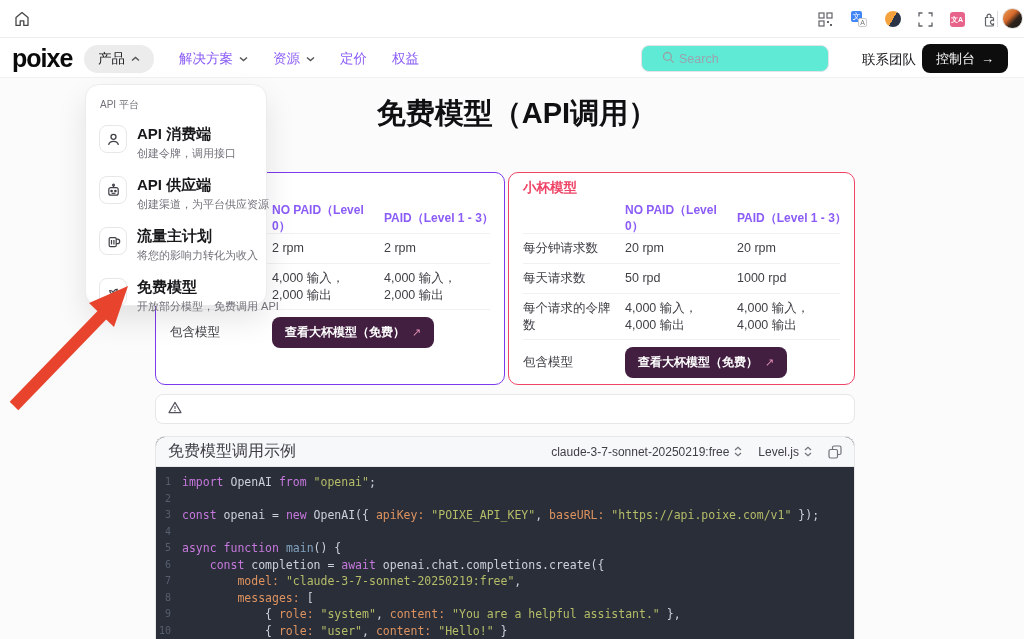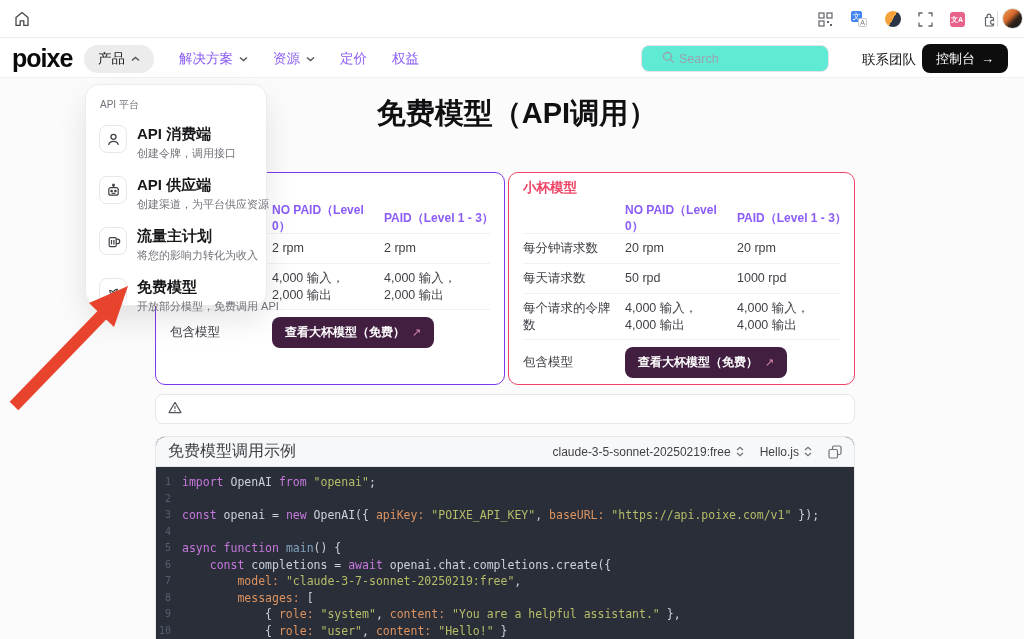--- a/index.html
+++ b/index.html
@@ -300,47 +300,47 @@
           <line x1="7.5" y1="5.5" x2="7.5" y2="8.5" stroke="#52525b" stroke-width="1.2"></line>
           <circle cx="7.5" cy="10.4" r="0.8" fill="#52525b"></circle>
         </svg>
     </span>
   </div>
 
   <div class="code-card" style="background: rgb(42, 46, 57);">
     <div class="code-head">
       <span class="code-head-title">免费模型调用示例</span>
       <span class="code-select">
-        <span>claude-3-5-sonnet-20250219:free</span>
+        <span>claude-3-7-sonnet-20250219:free</span>
         <svg width="8" height="11" viewBox="0 0 8 11">
             <polyline points="1,4 4,1.2 7,4" fill="none" stroke="#71717a" stroke-width="1.2"></polyline>
             <polyline points="1,7 4,9.8 7,7" fill="none" stroke="#71717a" stroke-width="1.2"></polyline>
           </svg>
       </span>
       <span class="code-select">
-        <span>Hello.js</span>
+        <span>Level.js</span>
         <svg width="8" height="11" viewBox="0 0 8 11">
             <polyline points="1,4 4,1.2 7,4" fill="none" stroke="#71717a" stroke-width="1.2"></polyline>
             <polyline points="1,7 4,9.8 7,7" fill="none" stroke="#71717a" stroke-width="1.2"></polyline>
           </svg>
       </span>
       <span class="copy-btn">
         <svg width="14" height="14" viewBox="0 0 14 14">
             <rect x="4.5" y="1" width="8.5" height="8.5" rx="1.5" fill="none" stroke="#71717a" stroke-width="1.2"></rect>
             <rect x="1" y="4.5" width="8.5" height="8.5" rx="1.5" fill="#f7f8fa" stroke="#71717a" stroke-width="1.2"></rect>
           </svg>
       </span>
     </div>
     <div class="code-body" id="code-body">
         <div class="code-line"><span class="gutter" style="color:#565e6e">1</span><span class="tok-k" style="color:#c678dd">import</span><span class="tok-p" style="color:#ccd1d9"> OpenAI </span><span class="tok-k" style="color:#c678dd">from</span><span class="tok-p" style="color:#ccd1d9"> </span><span class="tok-s" style="color:#b5bd68">"openai"</span><span class="tok-p" style="color:#ccd1d9">;</span></div>
         <div class="code-line"><span class="gutter" style="color:#565e6e">2</span></div>
         <div class="code-line"><span class="gutter" style="color:#565e6e">3</span><span class="tok-k" style="color:#c678dd">const</span><span class="tok-p" style="color:#ccd1d9"> openai = </span><span class="tok-k" style="color:#c678dd">new</span><span class="tok-p" style="color:#ccd1d9"> OpenAI({ </span><span class="tok-o" style="color:#de935f">apiKey:</span><span class="tok-p" style="color:#ccd1d9"> </span><span class="tok-s" style="color:#b5bd68">"POIXE_API_KEY"</span><span class="tok-p" style="color:#ccd1d9">, </span><span class="tok-o" style="color:#de935f">baseURL:</span><span class="tok-p" style="color:#ccd1d9"> </span><span class="tok-s" style="color:#b5bd68">"https://api.poixe.com/v1"</span><span class="tok-p" style="color:#ccd1d9"> });</span></div>
         <div class="code-line"><span class="gutter" style="color:#565e6e">4</span></div>
         <div class="code-line"><span class="gutter" style="color:#565e6e">5</span><span class="tok-k" style="color:#c678dd">async</span><span class="tok-p" style="color:#ccd1d9"> </span><span class="tok-k" style="color:#c678dd">function</span><span class="tok-p" style="color:#ccd1d9"> </span><span class="tok-f" style="color:#81a2be">main</span><span class="tok-p" style="color:#ccd1d9">() {</span></div>
-        <div class="code-line"><span class="gutter" style="color:#565e6e">6</span><span class="tok-p" style="color:#ccd1d9">    </span><span class="tok-k" style="color:#c678dd">const</span><span class="tok-p" style="color:#ccd1d9"> completions = </span><span class="tok-k" style="color:#c678dd">await</span><span class="tok-p" style="color:#ccd1d9"> openai.chat.completions.create({</span></div>
+        <div class="code-line"><span class="gutter" style="color:#565e6e">6</span><span class="tok-p" style="color:#ccd1d9">    </span><span class="tok-k" style="color:#c678dd">const</span><span class="tok-p" style="color:#ccd1d9"> completion = </span><span class="tok-k" style="color:#c678dd">await</span><span class="tok-p" style="color:#ccd1d9"> openai.chat.completions.create({</span></div>
         <div class="code-line"><span class="gutter" style="color:#565e6e">7</span><span class="tok-p" style="color:#ccd1d9">        </span><span class="tok-o" style="color:#de935f">model:</span><span class="tok-p" style="color:#ccd1d9"> </span><span class="tok-s" style="color:#b5bd68">"claude-3-7-sonnet-20250219:free"</span><span class="tok-p" style="color:#ccd1d9">,</span></div>
         <div class="code-line"><span class="gutter" style="color:#565e6e">8</span><span class="tok-p" style="color:#ccd1d9">        </span><span class="tok-o" style="color:#de935f">messages:</span><span class="tok-p" style="color:#ccd1d9"> [</span></div>
         <div class="code-line"><span class="gutter" style="color:#565e6e">9</span><span class="tok-p" style="color:#ccd1d9">            { </span><span class="tok-o" style="color:#de935f">role:</span><span class="tok-p" style="color:#ccd1d9"> </span><span class="tok-s" style="color:#b5bd68">"system"</span><span class="tok-p" style="color:#ccd1d9">, </span><span class="tok-o" style="color:#de935f">content:</span><span class="tok-p" style="color:#ccd1d9"> </span><span class="tok-s" style="color:#b5bd68">"You are a helpful assistant."</span><span class="tok-p" style="color:#ccd1d9"> },</span></div>
         <div class="code-line"><span class="gutter" style="color:#565e6e">10</span><span class="tok-p" style="color:#ccd1d9">            { </span><span class="tok-o" style="color:#de935f">role:</span><span class="tok-p" style="color:#ccd1d9"> </span><span class="tok-s" style="color:#b5bd68">"user"</span><span class="tok-p" style="color:#ccd1d9">, </span><span class="tok-o" style="color:#de935f">content:</span><span class="tok-p" style="color:#ccd1d9"> </span><span class="tok-s" style="color:#b5bd68">"Hello!"</span><span class="tok-p" style="color:#ccd1d9"> }</span></div>
       </div>
   </div>
 
 </div>
 
 </body></html>

